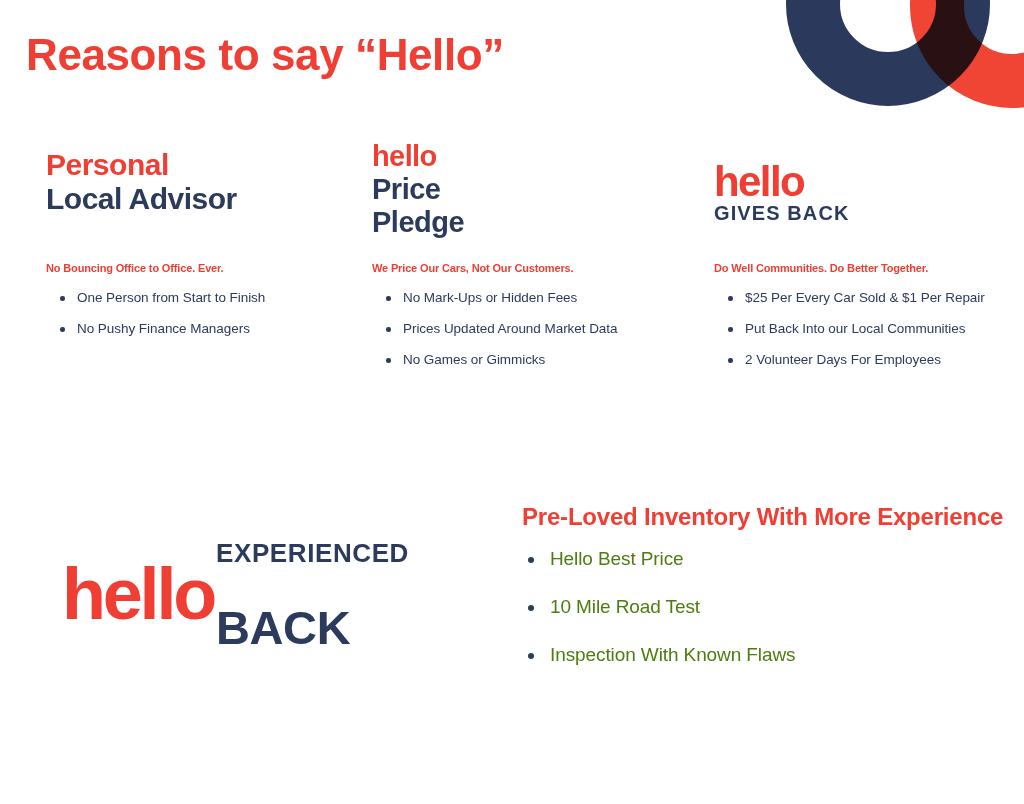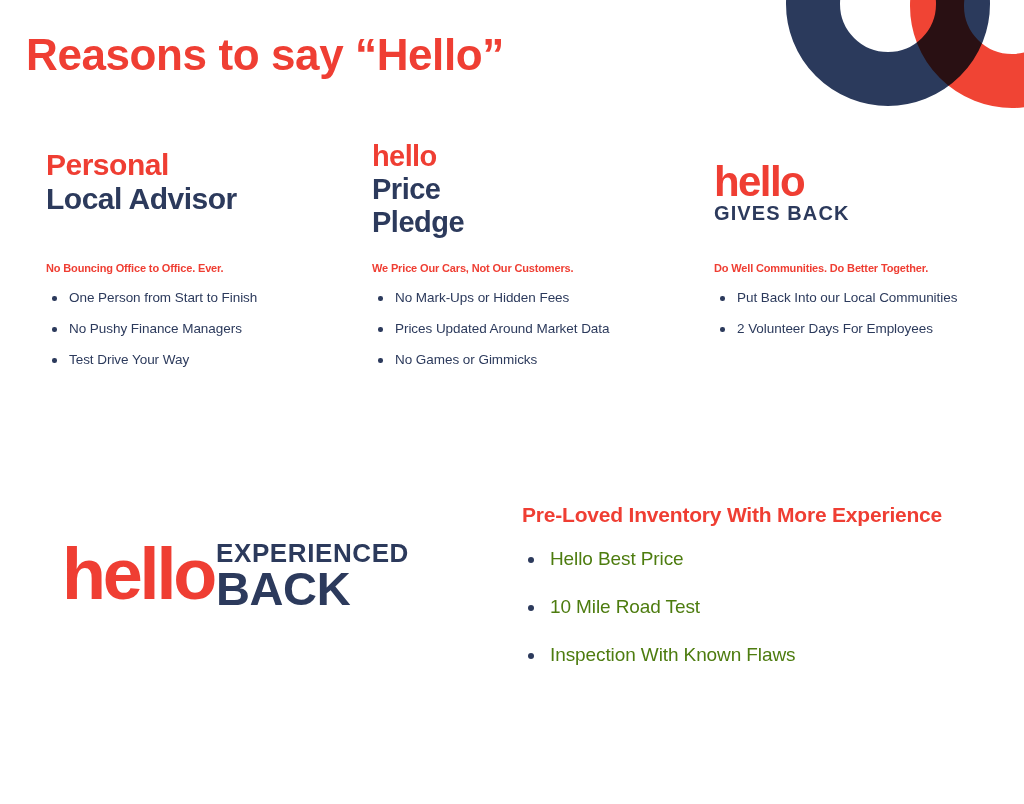--- a/index.html
+++ b/index.html
@@ -109,21 +109,21 @@
     left: 0;
     top: 122px;
     font-size: 11px;
     font-weight: 700;
     color: #EF3E33;
     letter-spacing: -0.15px;
     white-space: nowrap;
   }
   .col-list {
     position: absolute;
-    left: 0;
+    left: 8px;
     top: 150px;
     margin: 0;
     padding: 0;
     list-style: none;
     width: 300px;
   }
   .col-list li {
     position: relative;
     padding-left: 23px;
     margin-bottom: 16px;
@@ -155,41 +155,42 @@
     font-weight: 700;
     color: #EF3E33;
     letter-spacing: -3.2px;
     line-height: 0.9;
   }
   .bottom-logo .autos-stack {
     display: flex;
     flex-direction: column;
     margin-left: 2px;
     margin-top: 2px;
+    gap: 39px;
   }
   .bottom-logo .experienced {
     font-size: 26px;
     font-weight: 600;
     color: #2C3A5C;
     letter-spacing: 0.6px;
     line-height: 1.05;
   }
   .bottom-logo .autos {
     font-size: 47px;
     font-weight: 700;
     color: #2C3A5C;
     letter-spacing: -0.4px;
     line-height: 0.93;
   }
 
   .bottom-sub {
     position: absolute;
     left: 522px;
     top: 503px;
-    font-size: 21px;
+    font-size: 24px;
     font-weight: 700;
     color: #EF3E33;
     letter-spacing: -0.2px;
     white-space: nowrap;
   }
   .bottom-list {
     position: absolute;
     left: 522px;
     top: 548px;
     margin: 0;
@@ -232,21 +233,20 @@
 
     <div class="col col-1">
       <div class="col-head-block">
         <span class="head-line head-red">Personal</span>
         <span class="head-line head-navy">Local Advisor</span>
       </div>
       <div class="col-sub">No Bouncing Office to Office. Ever.</div>
       <ul class="col-list">
         <li><span class="dot"></span><span>One Person from Start to Finish</span></li>
         <li><span class="dot"></span><span>No Pushy Finance Managers</span></li>
-        <li><span class="dot"></span><span>Test Drive Your Way</span></li>
       </ul>
     </div>
 
     <div class="col col-2">
       <div class="col-head-block">
         <span class="head-line head-red hello-word">hello</span>
         <span class="head-line head-navy">Price</span>
         <span class="head-line head-navy">Pledge</span>
       </div>
       <div class="col-sub">We Price Our Cars, Not Our Customers.</div>
@@ -257,20 +257,21 @@
       </ul>
     </div>
 
     <div class="col col-3">
       <div class="col-head-block">
         <span class="head-line head-red hello-word">hello</span>
         <span class="head-line head-navy gives-back">GIVES BACK</span>
       </div>
       <div class="col-sub">Do Well Communities. Do Better Together.</div>
       <ul class="col-list">
+        <li><span class="dot"></span><span>$25 Per Every Car Sold &amp; $1 Per Repair</span></li>
         <li><span class="dot"></span><span>Put Back Into our Local Communities</span></li>
         <li><span class="dot"></span><span>2 Volunteer Days For Employees</span></li>
       </ul>
     </div>
 
   </div>
 
   <div class="bottom-logo">
     <span class="hello-big">hello</span>
     <span class="autos-stack">

